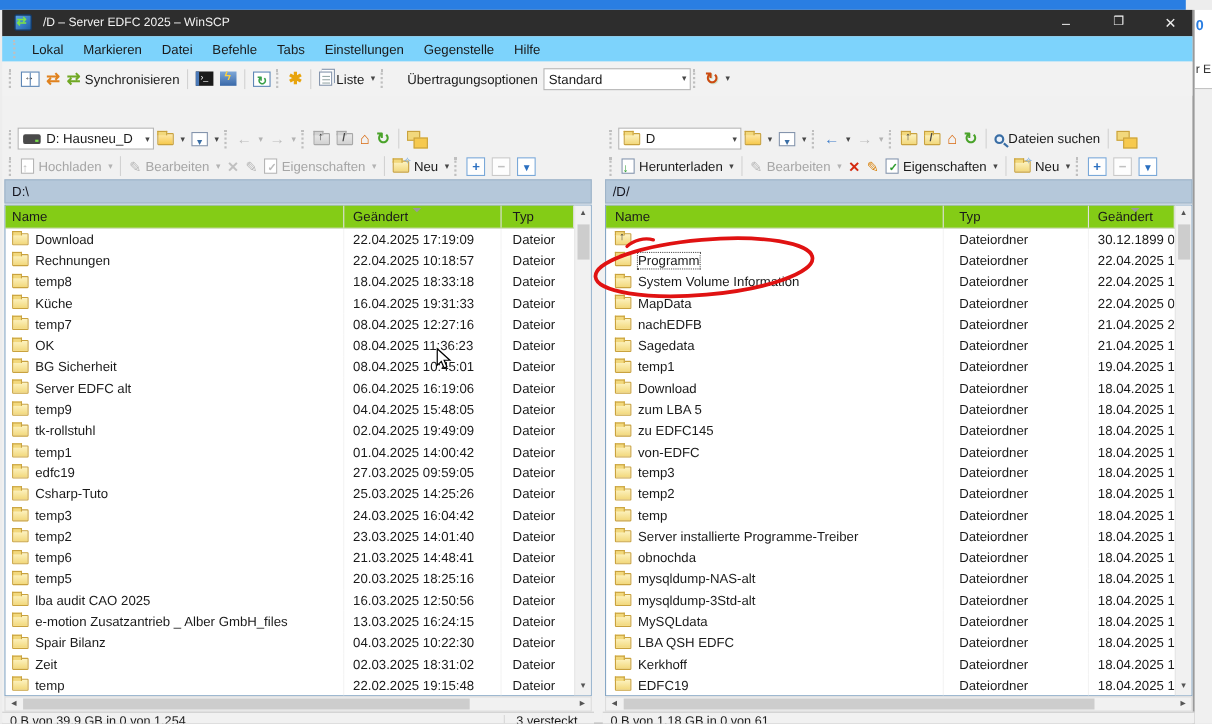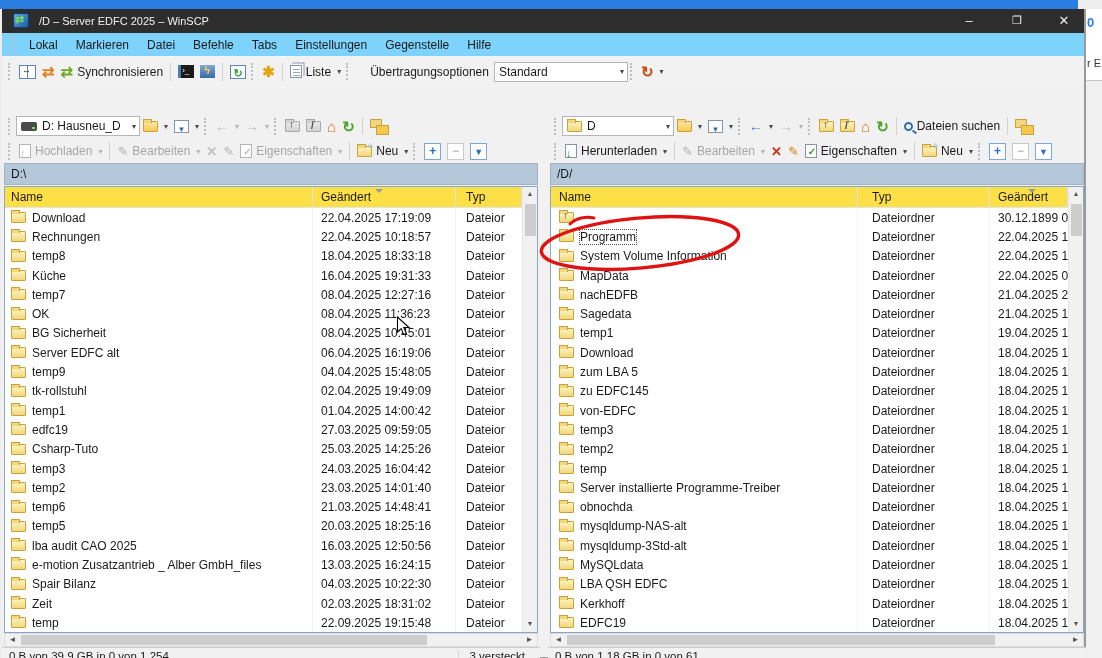--- a/index.html
+++ b/index.html
@@ -119,21 +119,21 @@
   
   .panel { position:absolute; top:104px; height:545px; }
   .panel.left { left:0; width:538px; }
   .panel.right { left:546px; width:538px; }
   .ptb { position:absolute; left:0; right:0; display:flex; align-items:center; padding-left:4px; white-space:nowrap; }
   .ptb.r1 { top:0; height:26px; }
   .ptb.r2 { top:26px; height:24px; }
   .pathbar { position:absolute; left:2px; right:2px; top:50px; height:22px; background:#b5c8da;
              border:1px solid #9fb4c8; line-height:20px; padding-left:6px; color:#14141e; }
   .list { position:absolute; left:2px; right:2px; top:73px; height:447px; background:#fff; border:1px solid #86a7c5; }
-  .lheader { position:absolute; left:0; right:15px; top:0; height:21px; background:#fde047; border-bottom:1px solid #e4e4e4; display:flex; }
+  .lheader { position:absolute; left:0; right:15px; top:0; height:21px; background:#84cc16; border-bottom:1px solid #e4e4e4; display:flex; }
   .lheader .hcell { border-right:1px solid #e0e0e0; line-height:20px; position:relative; }
   .rows { position:absolute; left:0; right:15px; top:21px; bottom:0; overflow:hidden; }
   .row { display:flex; height:19.3px; align-items:center; }
   .cell { overflow:hidden; white-space:nowrap; height:100%; display:flex; align-items:center; }
   
   .left .col-name { width:308px; padding-left:6px; }
   .left .col-date { width:143px; padding-left:8px; }
   .left .col-typ  { flex:1; padding-left:10px; }
   .left .row .col-name, .left .row .col-date { border-right:1px solid #f3f3f3; }
   
@@ -530,21 +530,21 @@
               </span>
               <span class="cell col-date">02.03.2025 18:31:02</span>
               <span class="cell col-typ">Dateior</span>
             </div>
 
             <div class="row">
               <span class="cell col-name">
                 <span class="ficon"></span>
                 <span class="fname">temp</span>
               </span>
-              <span class="cell col-date">22.09.2025 19:15:48</span>
+              <span class="cell col-date">22.02.2025 19:15:48</span>
               <span class="cell col-typ">Dateior</span>
             </div>
           </div>
         <div class="vs">
           <div class="ar">▲</div>
           <div class="thumb"></div>
           <div class="ar dn">▼</div>
         </div>
       </div>
       <div class="hs">

